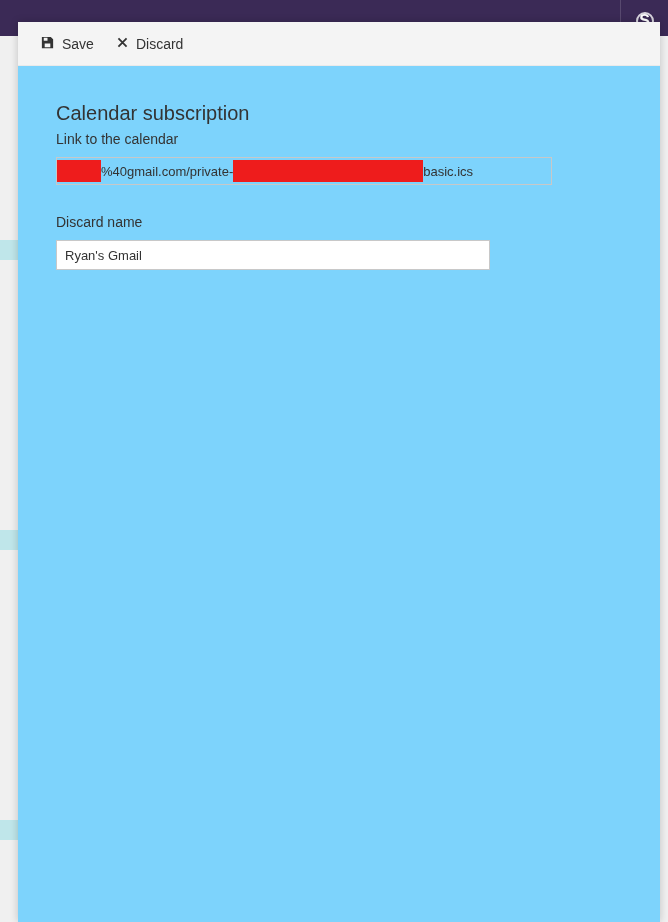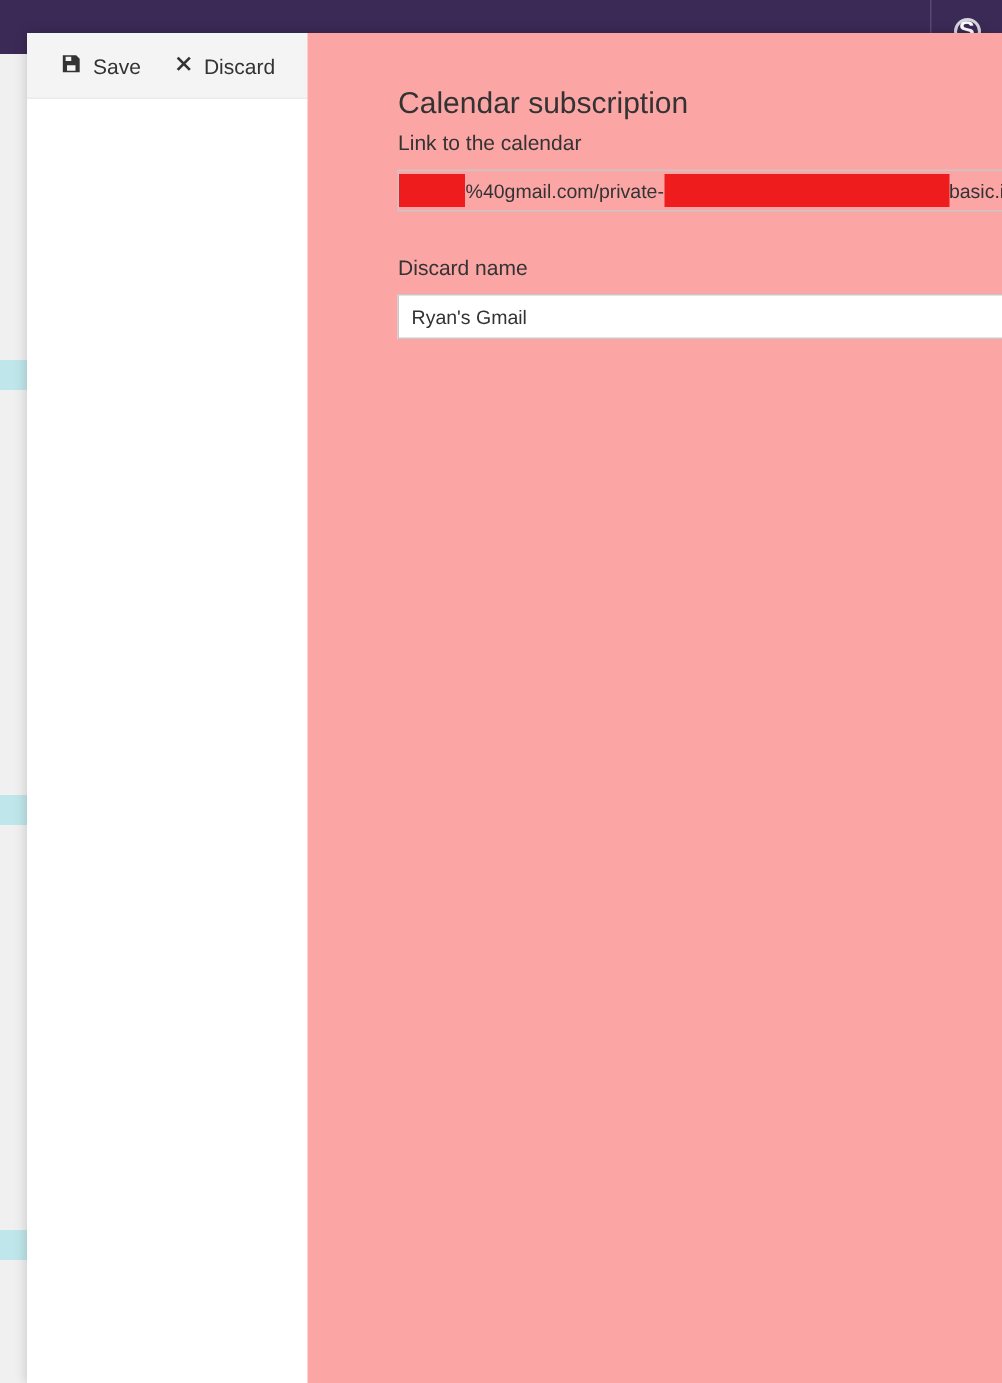--- a/index.html
+++ b/index.html
@@ -29,21 +29,21 @@
     }
     .panel {
       position: absolute;
       top: 22px;
       left: 18px;
       right: 8px;
       bottom: 0;
       background: #fff;
       box-shadow: 0 0 8px rgba(0,0,0,0.2);
       display: flex;
-      flex-direction: row;
+      flex-direction: column;
     }
     .action-bar {
       height: 44px;
       background: #f4f4f4;
       display: flex;
       align-items: center;
       padding: 0 22px;
       gap: 22px;
       border-bottom: 1px solid #eaeaea;
     }
@@ -52,22 +52,22 @@
       align-items: center;
       gap: 7px;
       font-size: 14px;
       color: #333;
       cursor: pointer;
       background: none;
       border: none;
       font-family: inherit;
     }
     .content {
-      padding: 36px 60px;
-      background: #fca5a5;
+      padding: 36px 38px;
+      background: #7dd3fc;
       flex: 1;
     }
     .page-title {
       font-size: 20px;
       font-weight: 400;
       color: #333;
       margin-bottom: 6px;
     }
     .page-subtitle {
       font-size: 14px;
@@ -86,21 +86,21 @@
     .text-input {
       width: 434px;
       height: 30px;
       border: 1px solid #c8c8c8;
       font-size: 13px;
       font-family: inherit;
       padding: 0 8px;
       color: #333;
     }
     .link-box {
-      width: 412px;
+      width: 496px;
       height: 28px;
       border: 1px solid #c8c8c8;
       position: relative;
       font-size: 13px;
       color: #333;
       display: flex;
       align-items: center;
       overflow: hidden;
       white-space: nowrap;
       text-align: right;

